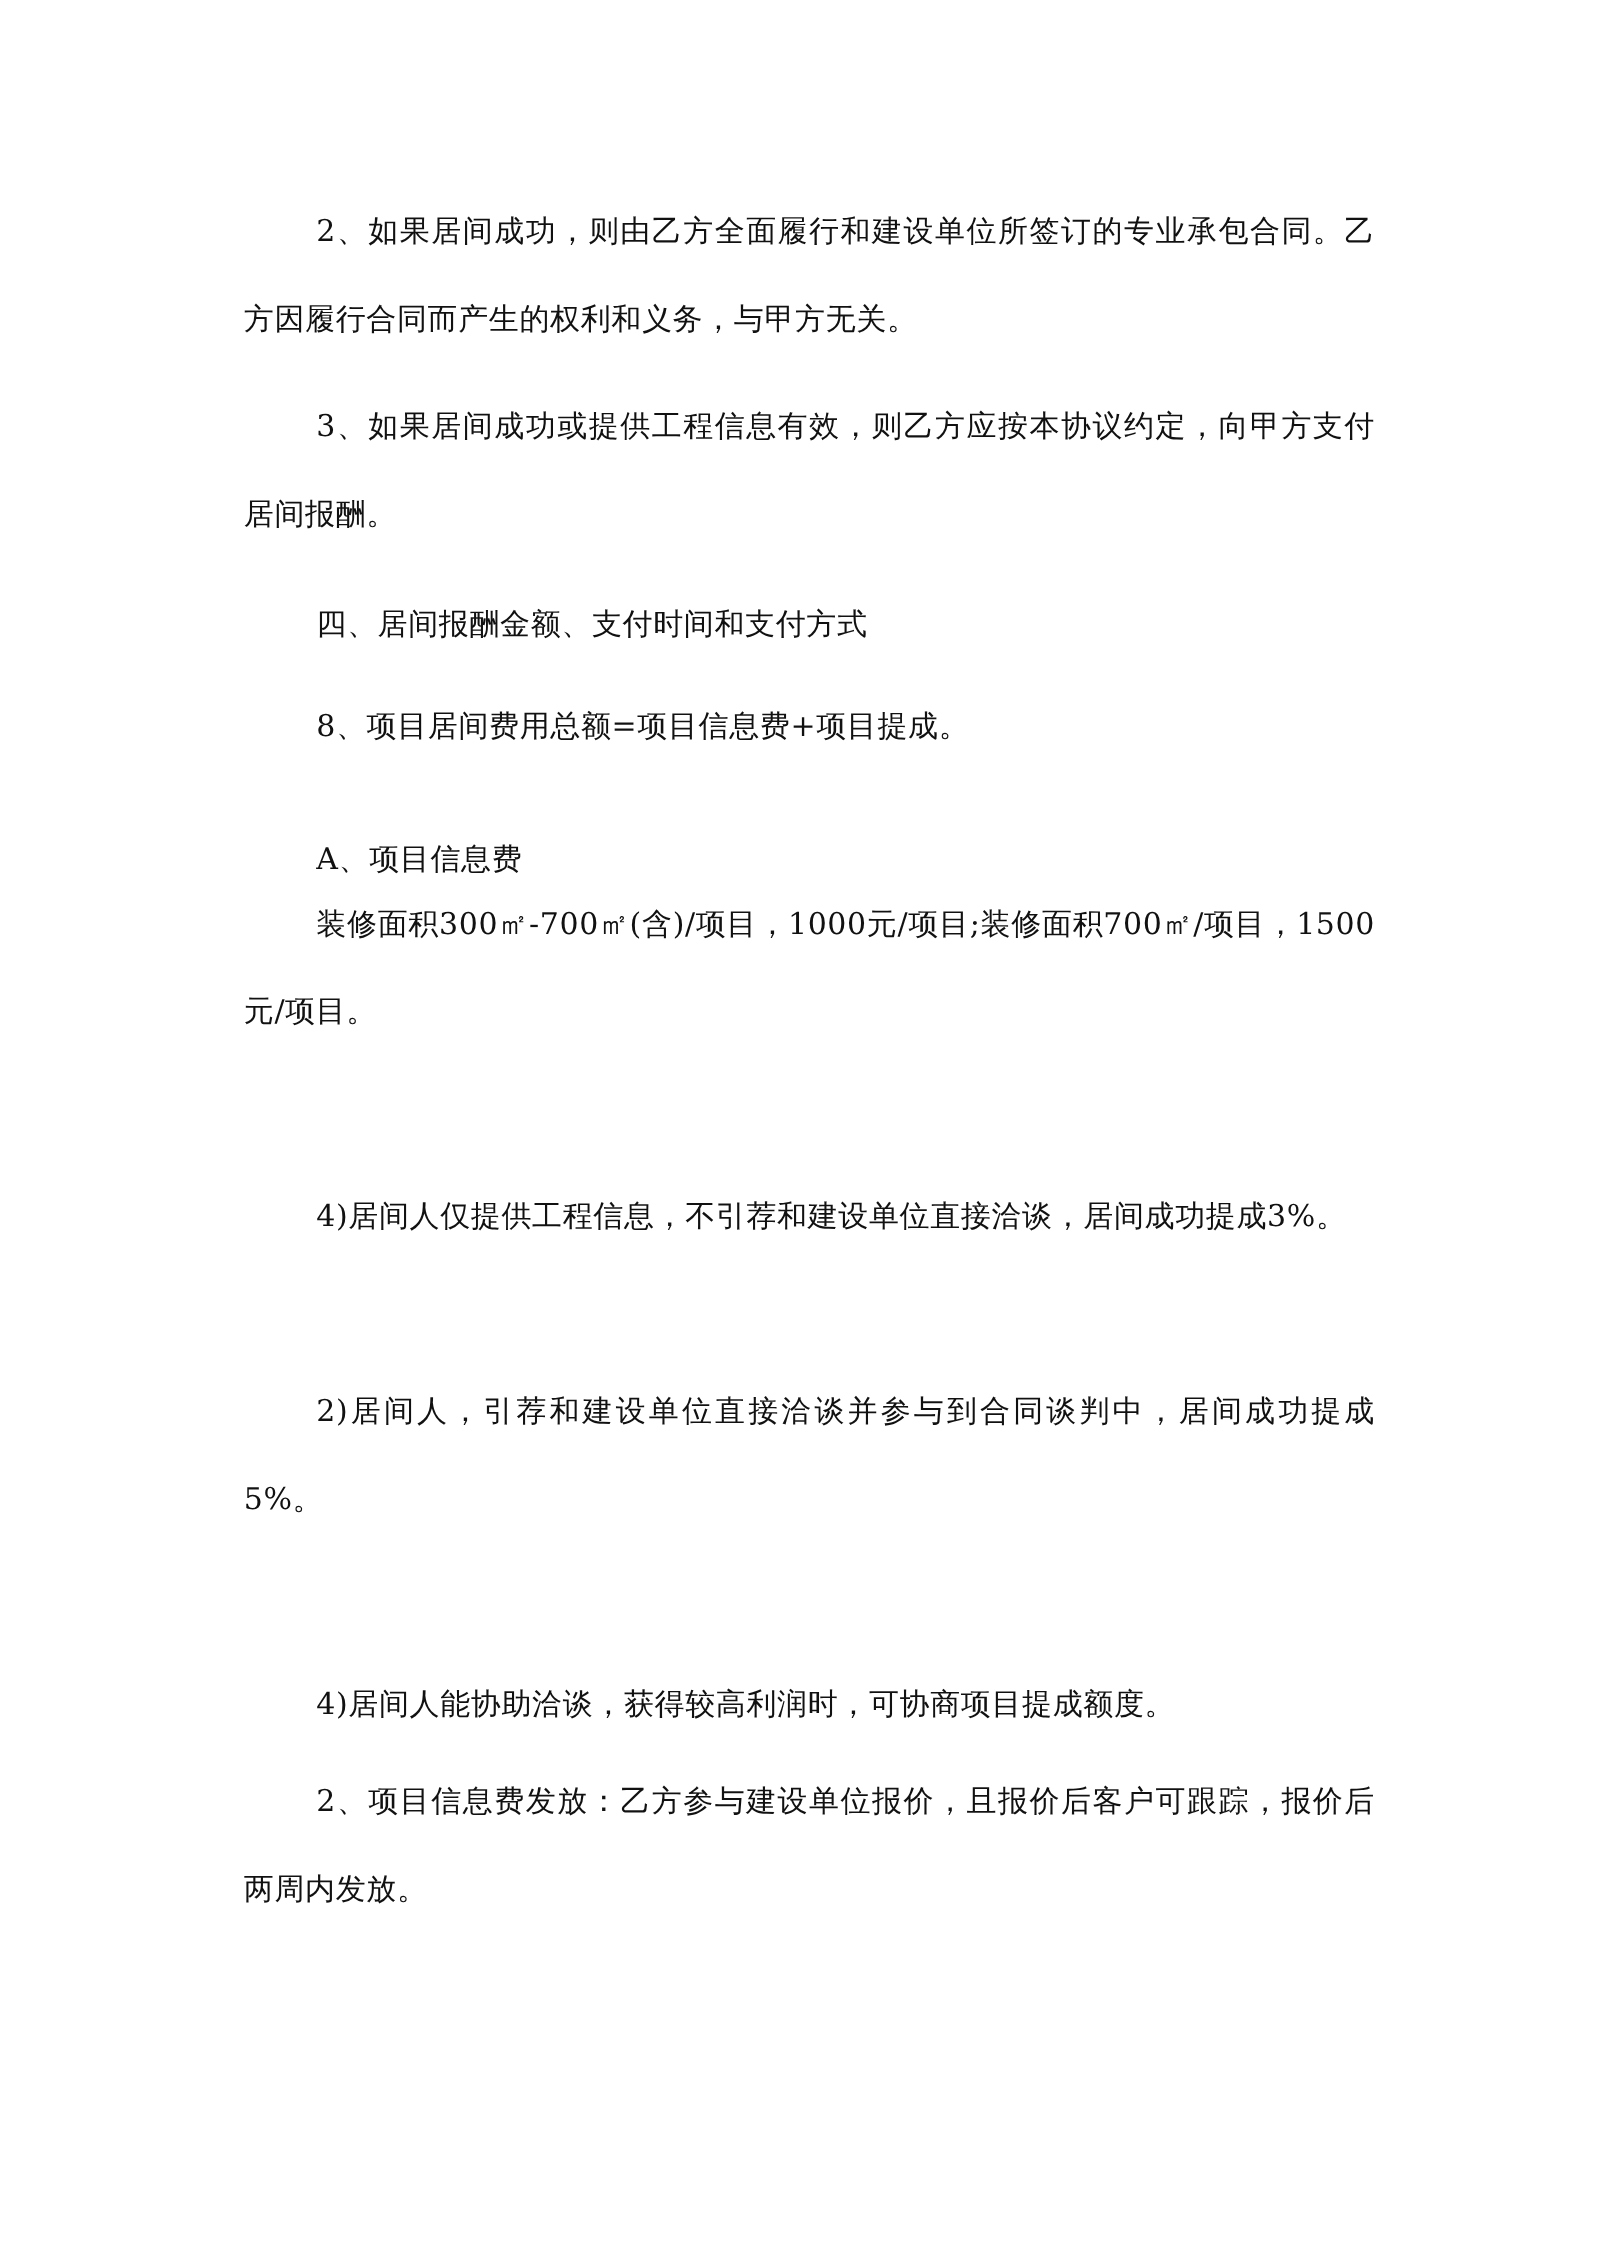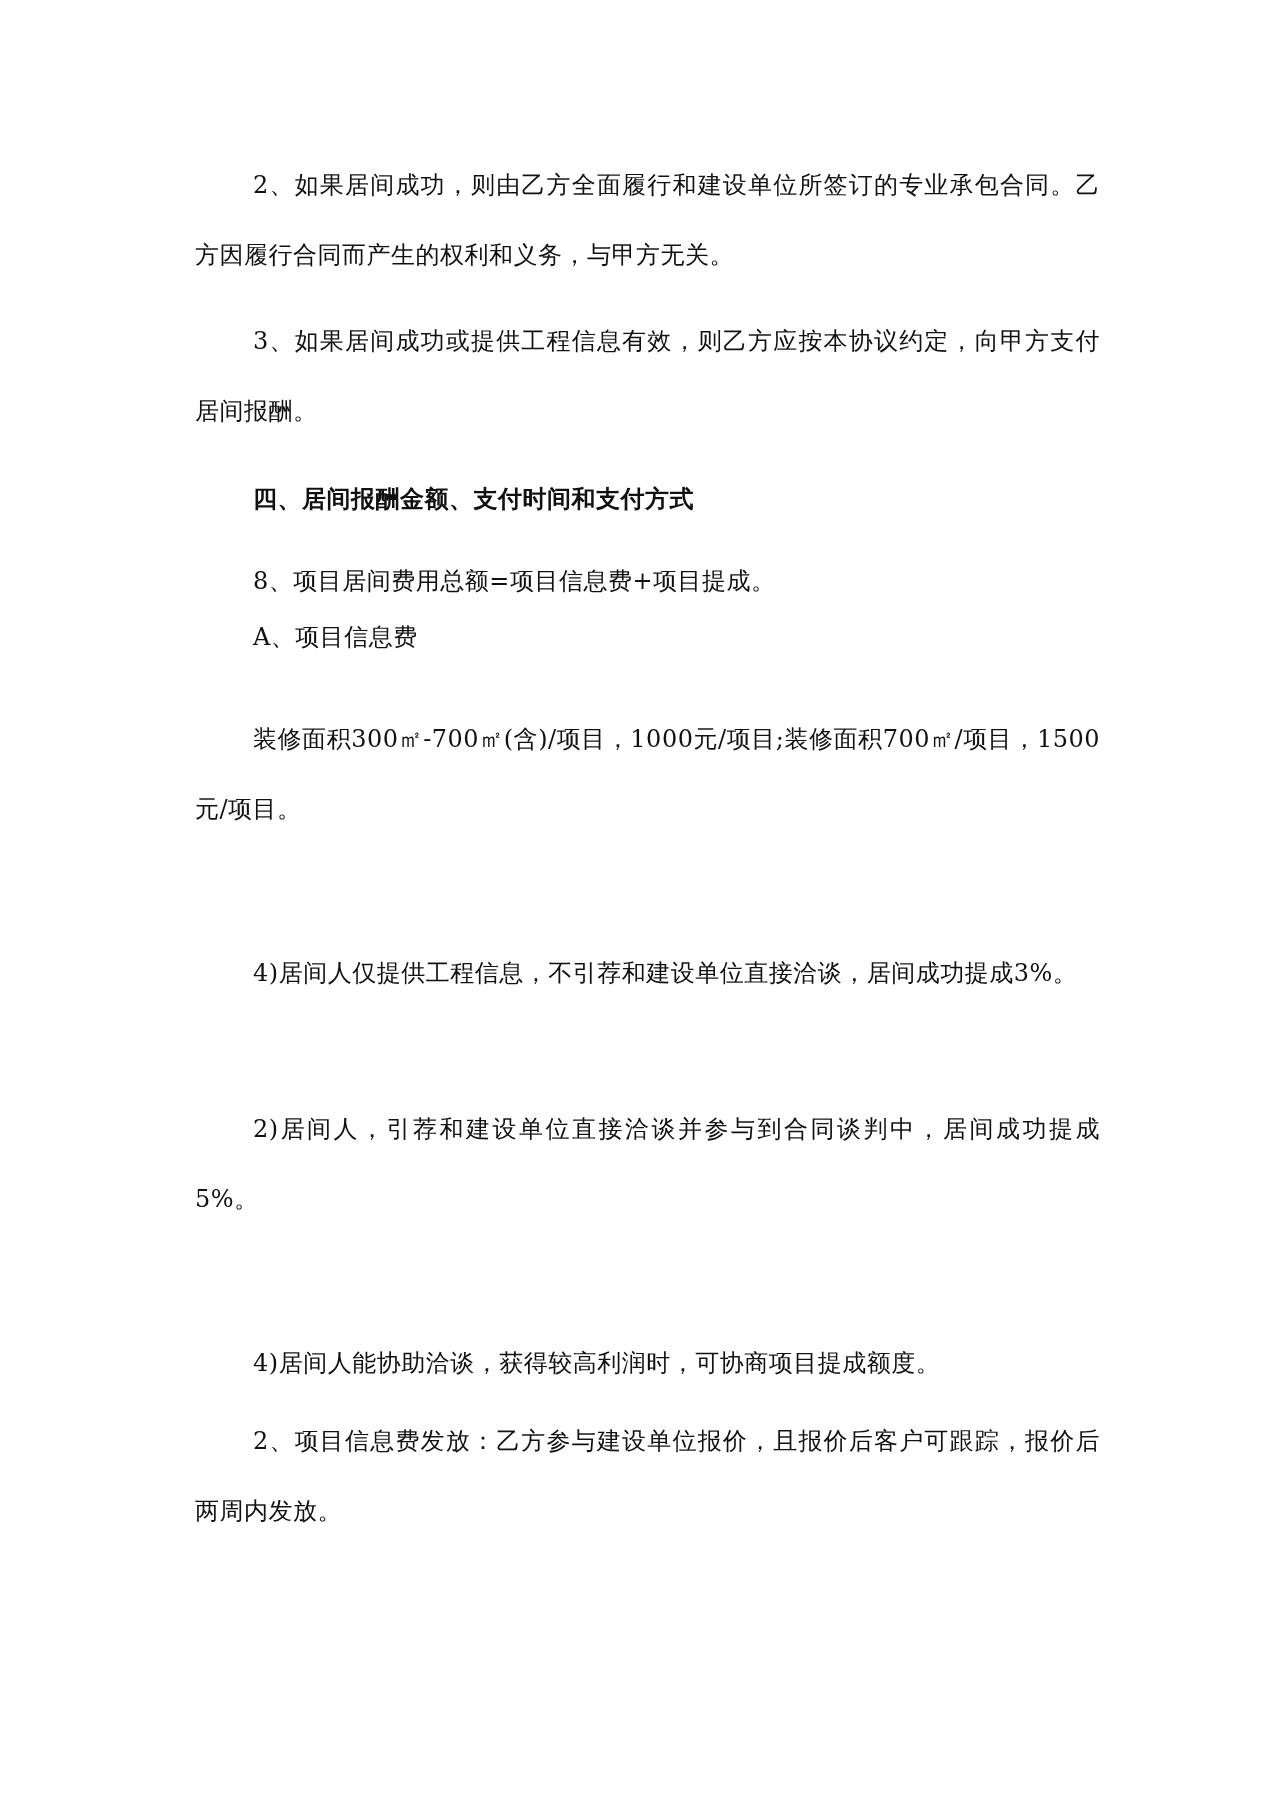--- a/index.html
+++ b/index.html
@@ -13,29 +13,29 @@
     position: absolute;
     left: 195px;
     width: 905px;
     font-size: 24px;
     line-height: 70px;
     text-indent: 58px;
     text-align: justify;
     letter-spacing: 0.5px;
     margin: 0;
   }
-  .heading { font-weight: bold; }
+  .heading { font-weight: normal; }
 </style>
 </head>
 <body>
 
 <div class="page">
   <p class="para" style="top:150px">2、如果居间成功，则由乙方全面履行和建设单位所签订的专业承包合同。乙方因履行合同而产生的权利和义务，与甲方无关。</p>
   <p class="para" style="top:306px">3、如果居间成功或提供工程信息有效，则乙方应按本协议约定，向甲方支付居间报酬。</p>
   <p class="para heading" style="top:464px">四、居间报酬金额、支付时间和支付方式</p>
   <p class="para" style="top:546px">8、项目居间费用总额=项目信息费+项目提成。</p>
-  <p class="para" style="top:602px">A、项目信息费</p>
+  <p class="para" style="top:652px">A、项目信息费</p>
   <p class="para" style="top:704px">装修面积300㎡-700㎡(含)/项目，1000元/项目;装修面积700㎡/项目，1500元/项目。</p>
   <p class="para" style="top:938px">4)居间人仅提供工程信息，不引荐和建设单位直接洽谈，居间成功提成3%。</p>
   <p class="para" style="top:1094px">2)居间人，引荐和建设单位直接洽谈并参与到合同谈判中，居间成功提成5%。</p>
   <p class="para" style="top:1328px">4)居间人能协助洽谈，获得较高利润时，可协商项目提成额度。</p>
   <p class="para" style="top:1406px">2、项目信息费发放：乙方参与建设单位报价，且报价后客户可跟踪，报价后两周内发放。</p>
 </div>
 
 </body></html>

